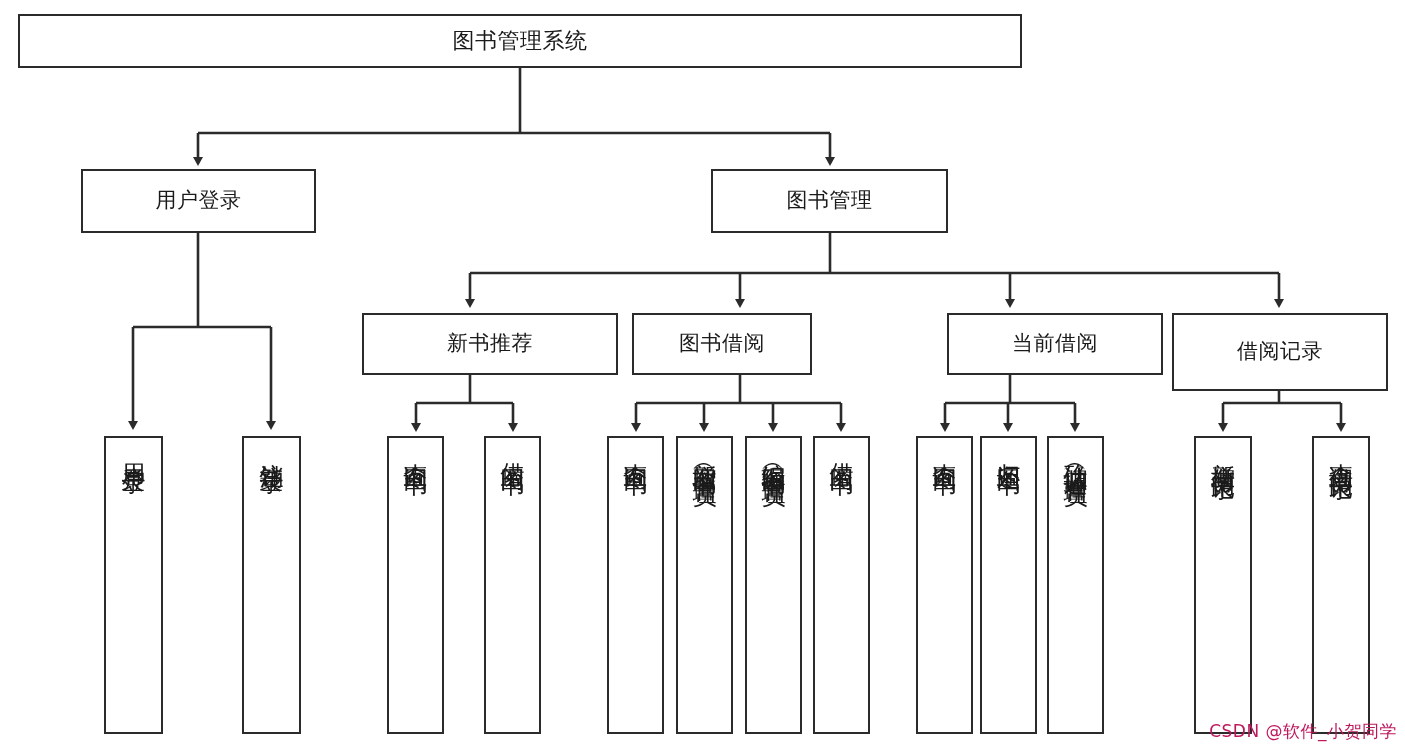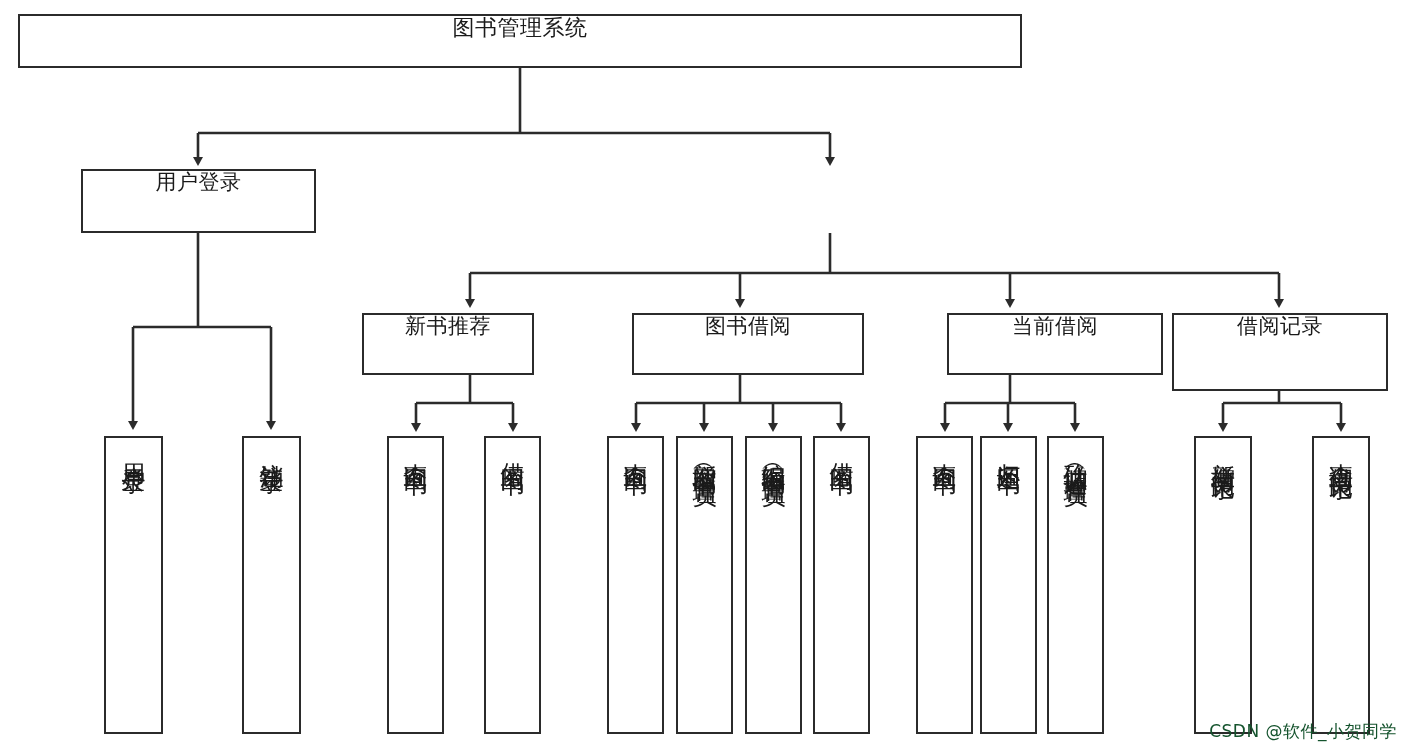--- a/index.html
+++ b/index.html
@@ -24,21 +24,21 @@
     top: 0;
     width: 1405px;
     height: 747px;
   }
   .node {
     position: absolute;
     box-sizing: border-box;
     background: #ffffff;
     border: 2px solid #2b2b2b;
     display: flex;
-    align-items: flex-start;
+    align-items: center;
     justify-content: center;
     z-index: 3;
   }
   .node-label {
     color: #1a1a1a;
     text-align: center;
     line-height: 1.12;
     letter-spacing: 0.5px;
     white-space: pre;
   }
@@ -59,21 +59,21 @@
     font-size: 24px;
     line-height: 1.0;
     letter-spacing: 3px;
     white-space: nowrap;
   }
   .watermark {
     position: absolute;
     right: 8px;
     bottom: 4px;
     font-size: 17px;
-    color: #14532d;
+    color: #be185d;
     z-index: 9;
     white-space: nowrap;
     letter-spacing: 0.5px;
   }
 </style>
 </head>
 <body>
 
 <div id="diagram-root">
 
@@ -127,25 +127,28 @@
     </g>
   </svg>
 
   <div class="node root horizontal" style="left:18px; top:14px; width:1004px; height:54px;">
     <span class="node-label">图书管理系统</span>
   </div>
 
   <div class="node horizontal" style="left:81px; top:169px; width:235px; height:64px;">
     <span class="node-label">用户登录</span>
   </div>
-
-  <div class="node horizontal" style="left:362px; top:313px; width:172px; height:62px;">
+  <div class="node horizontal" style="left:711px; top:169px; width:237px; height:64px;">
+    <span class="node-label">图书管理</span>
+  </div>
+
+  <div class="node horizontal" style="left:362px; top:313px; width:256px; height:62px;">
     <span class="node-label">新书推荐</span>
   </div>
-  <div class="node horizontal" style="left:632px; top:313px; width:232px; height:62px;">
+  <div class="node horizontal" style="left:632px; top:313px; width:180px; height:62px;">
     <span class="node-label">图书借阅</span>
   </div>
   <div class="node horizontal" style="left:947px; top:313px; width:216px; height:62px;">
     <span class="node-label">当前借阅</span>
   </div>
   <div class="node horizontal" style="left:1172px; top:313px; width:216px; height:78px;">
     <span class="node-label">借阅记录</span>
   </div>
 
   <div class="node vertical" style="left:104px; top:436px; width:59px; height:298px;">

